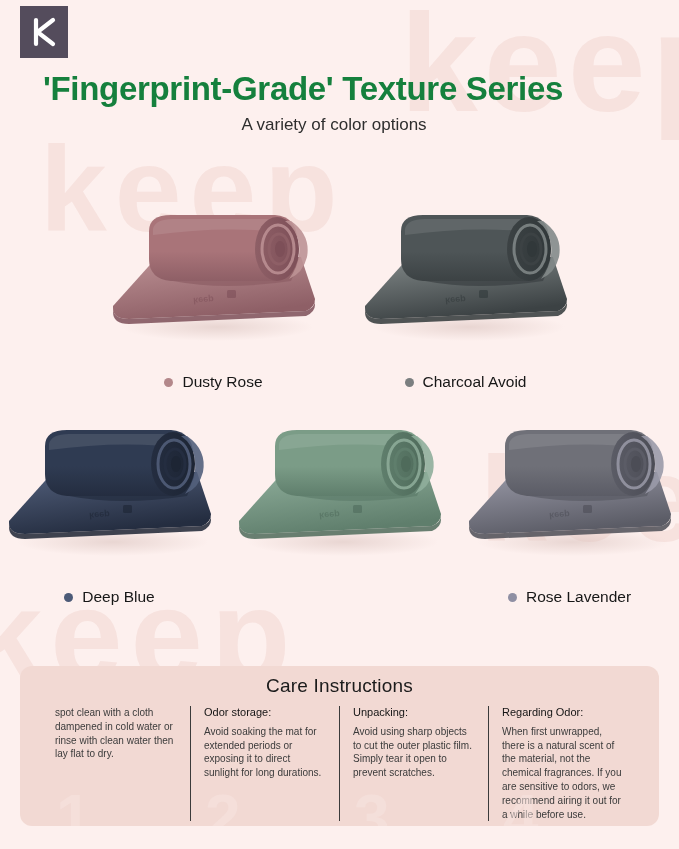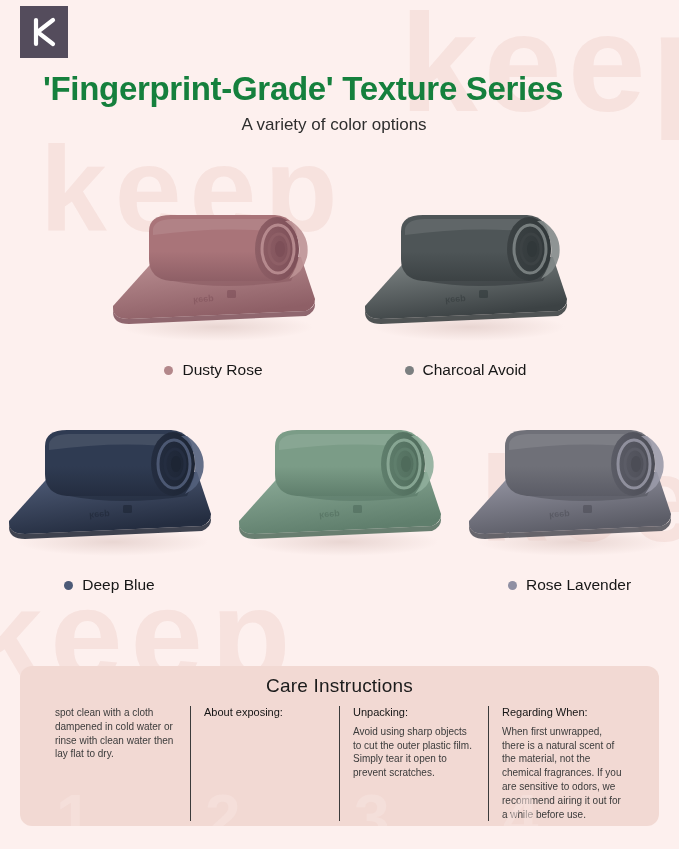--- a/index.html
+++ b/index.html
@@ -58,21 +58,21 @@
   .mat-grid-2 {
     position:absolute; top:410px; left:0; width:679px;
     display:flex; justify-content:center; gap:12px;
     z-index:2;
   }
   .mat-cell { width:218px; display:flex; flex-direction:column; align-items:center; }
   .mat-art  { width:218px; height:160px; position:relative; }
   .mat-art svg { display:block; width:100%; height:100%; overflow:visible; }
 
   .mat-label {
-    margin-top:6px;
+    margin-top:18px;
     display:flex; align-items:center; gap:9px;
     font-size:15.5px; color:#171717;
     white-space:nowrap;
   }
   .swatch { width:9px; height:9px; border-radius:50%; flex:0 0 auto; }
 
   
   .care {
     position:absolute; left:20px; top:666px;
     width:639px; height:160px;
@@ -399,26 +399,27 @@
 
 <div class="care">
   <div class="care-head">Care Instructions</div>
   <div class="care-cols" id="care-cols">
   <div class="care-col">
     <div class="care-wm">1</div>
     <p>spot clean with a cloth dampened in cold water or rinse with clean water then lay flat to dry.</p>
   </div>
   <div class="care-col">
     <div class="care-wm">2</div>
-    <h4>About exposing:</h4>
+    <h4>Odor storage:</h4>
+    <p>Avoid soaking the mat for extended periods or exposing it to direct sunlight for long durations.</p>
   </div>
   <div class="care-col">
     <div class="care-wm">3</div>
     <h4>Unpacking:</h4>
     <p>Avoid using sharp objects to cut the outer plastic film. Simply tear it open to prevent scratches.</p>
   </div>
   <div class="care-col">
     <div class="care-wm">4</div>
-    <h4>Regarding When:</h4>
+    <h4>Regarding Odor:</h4>
     <p>When first unwrapped, there is a natural scent of the material, not the chemical fragrances. If you are sensitive to odors, we recommend airing it out for a while before use.</p>
   </div>
     </div>
 </div>
 
 </body></html>

